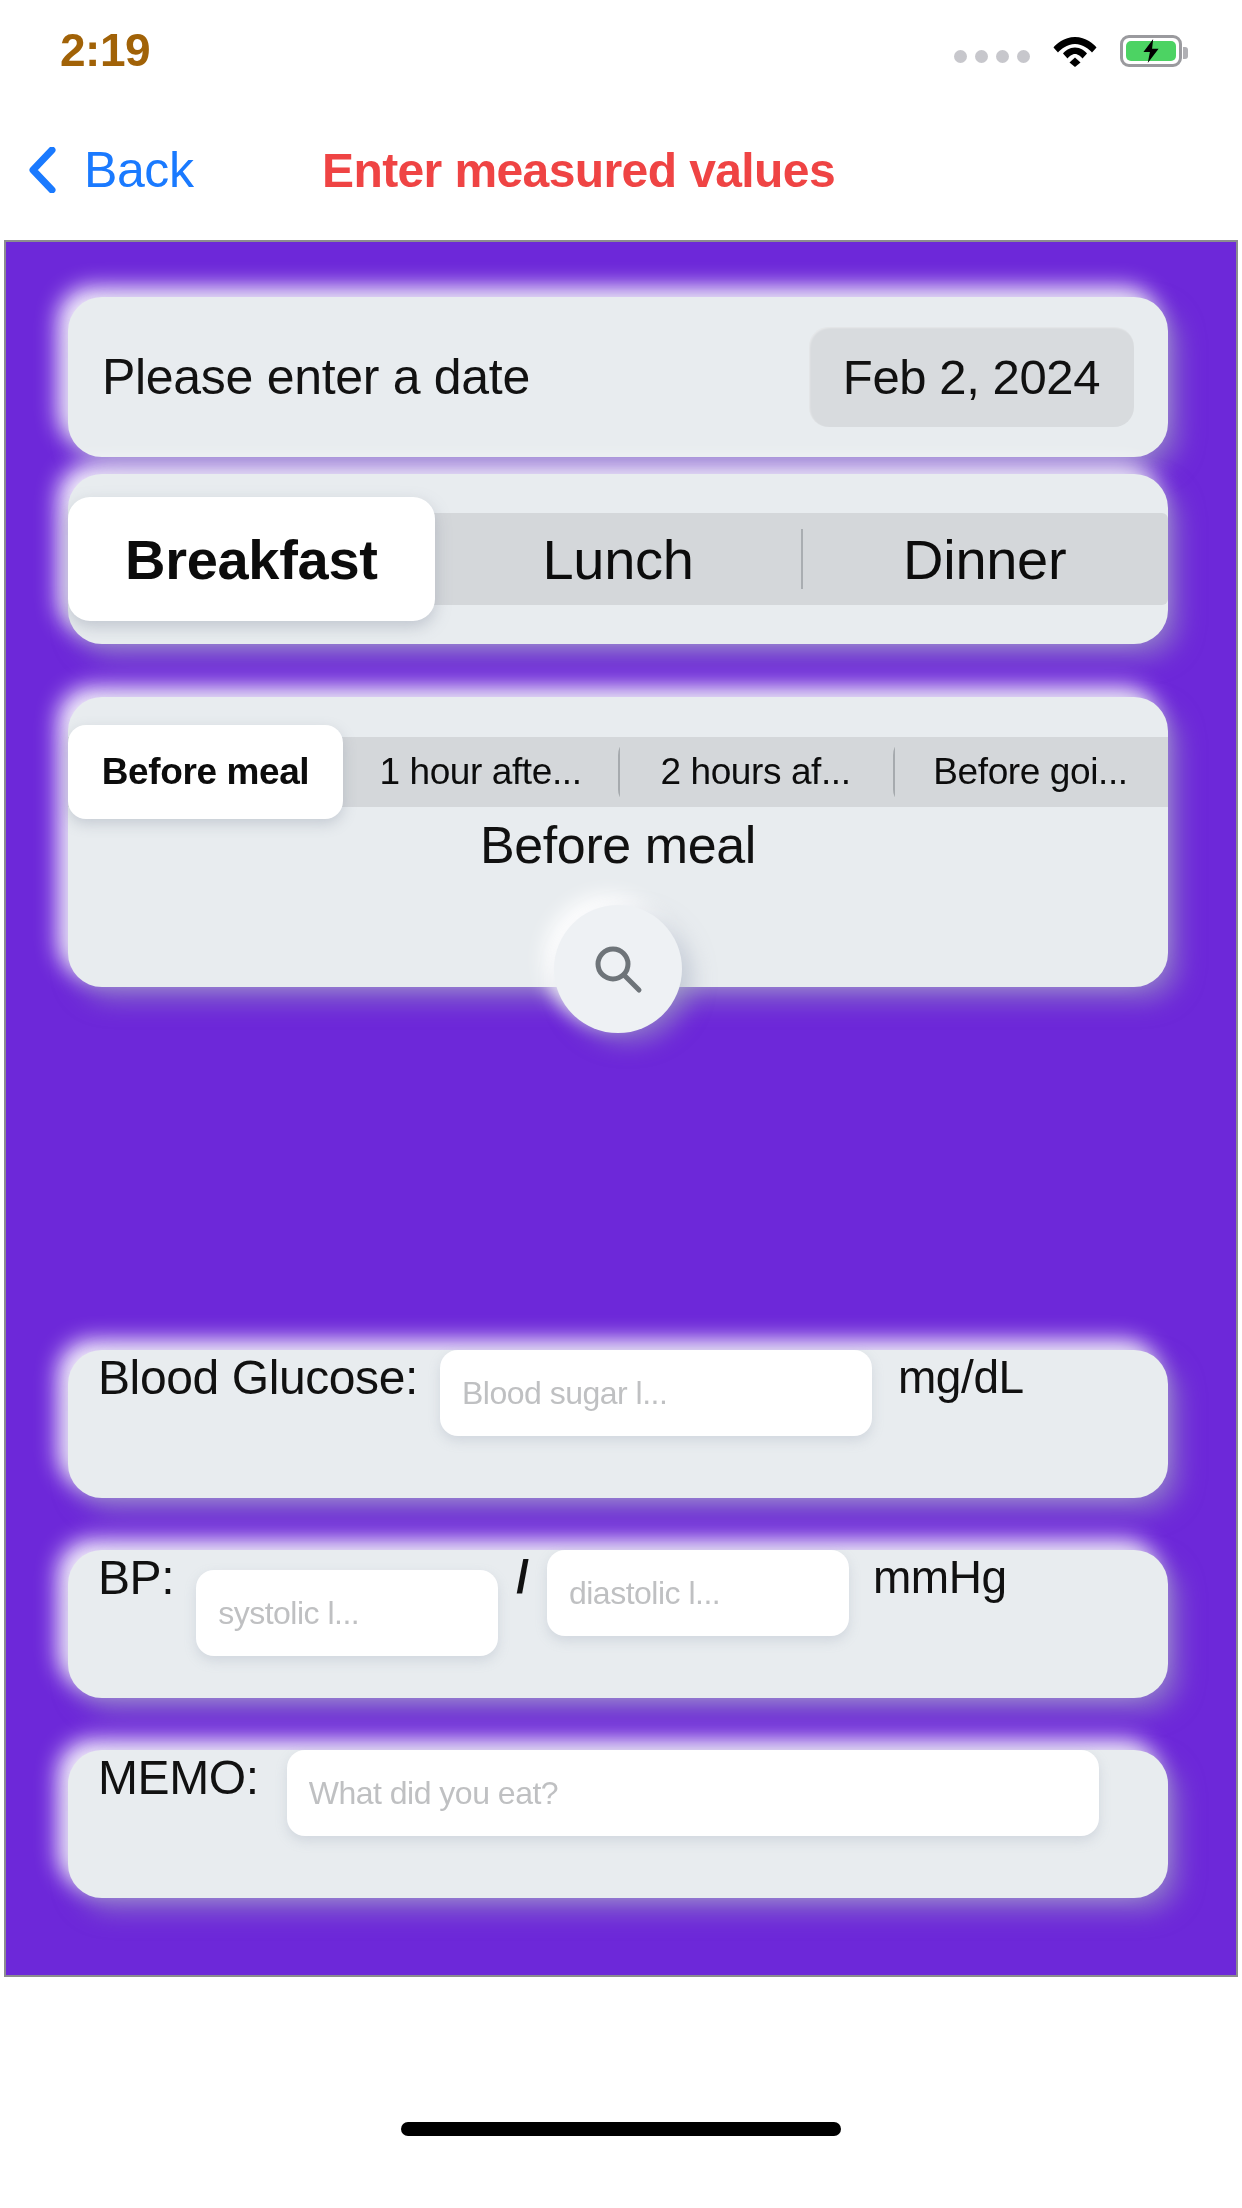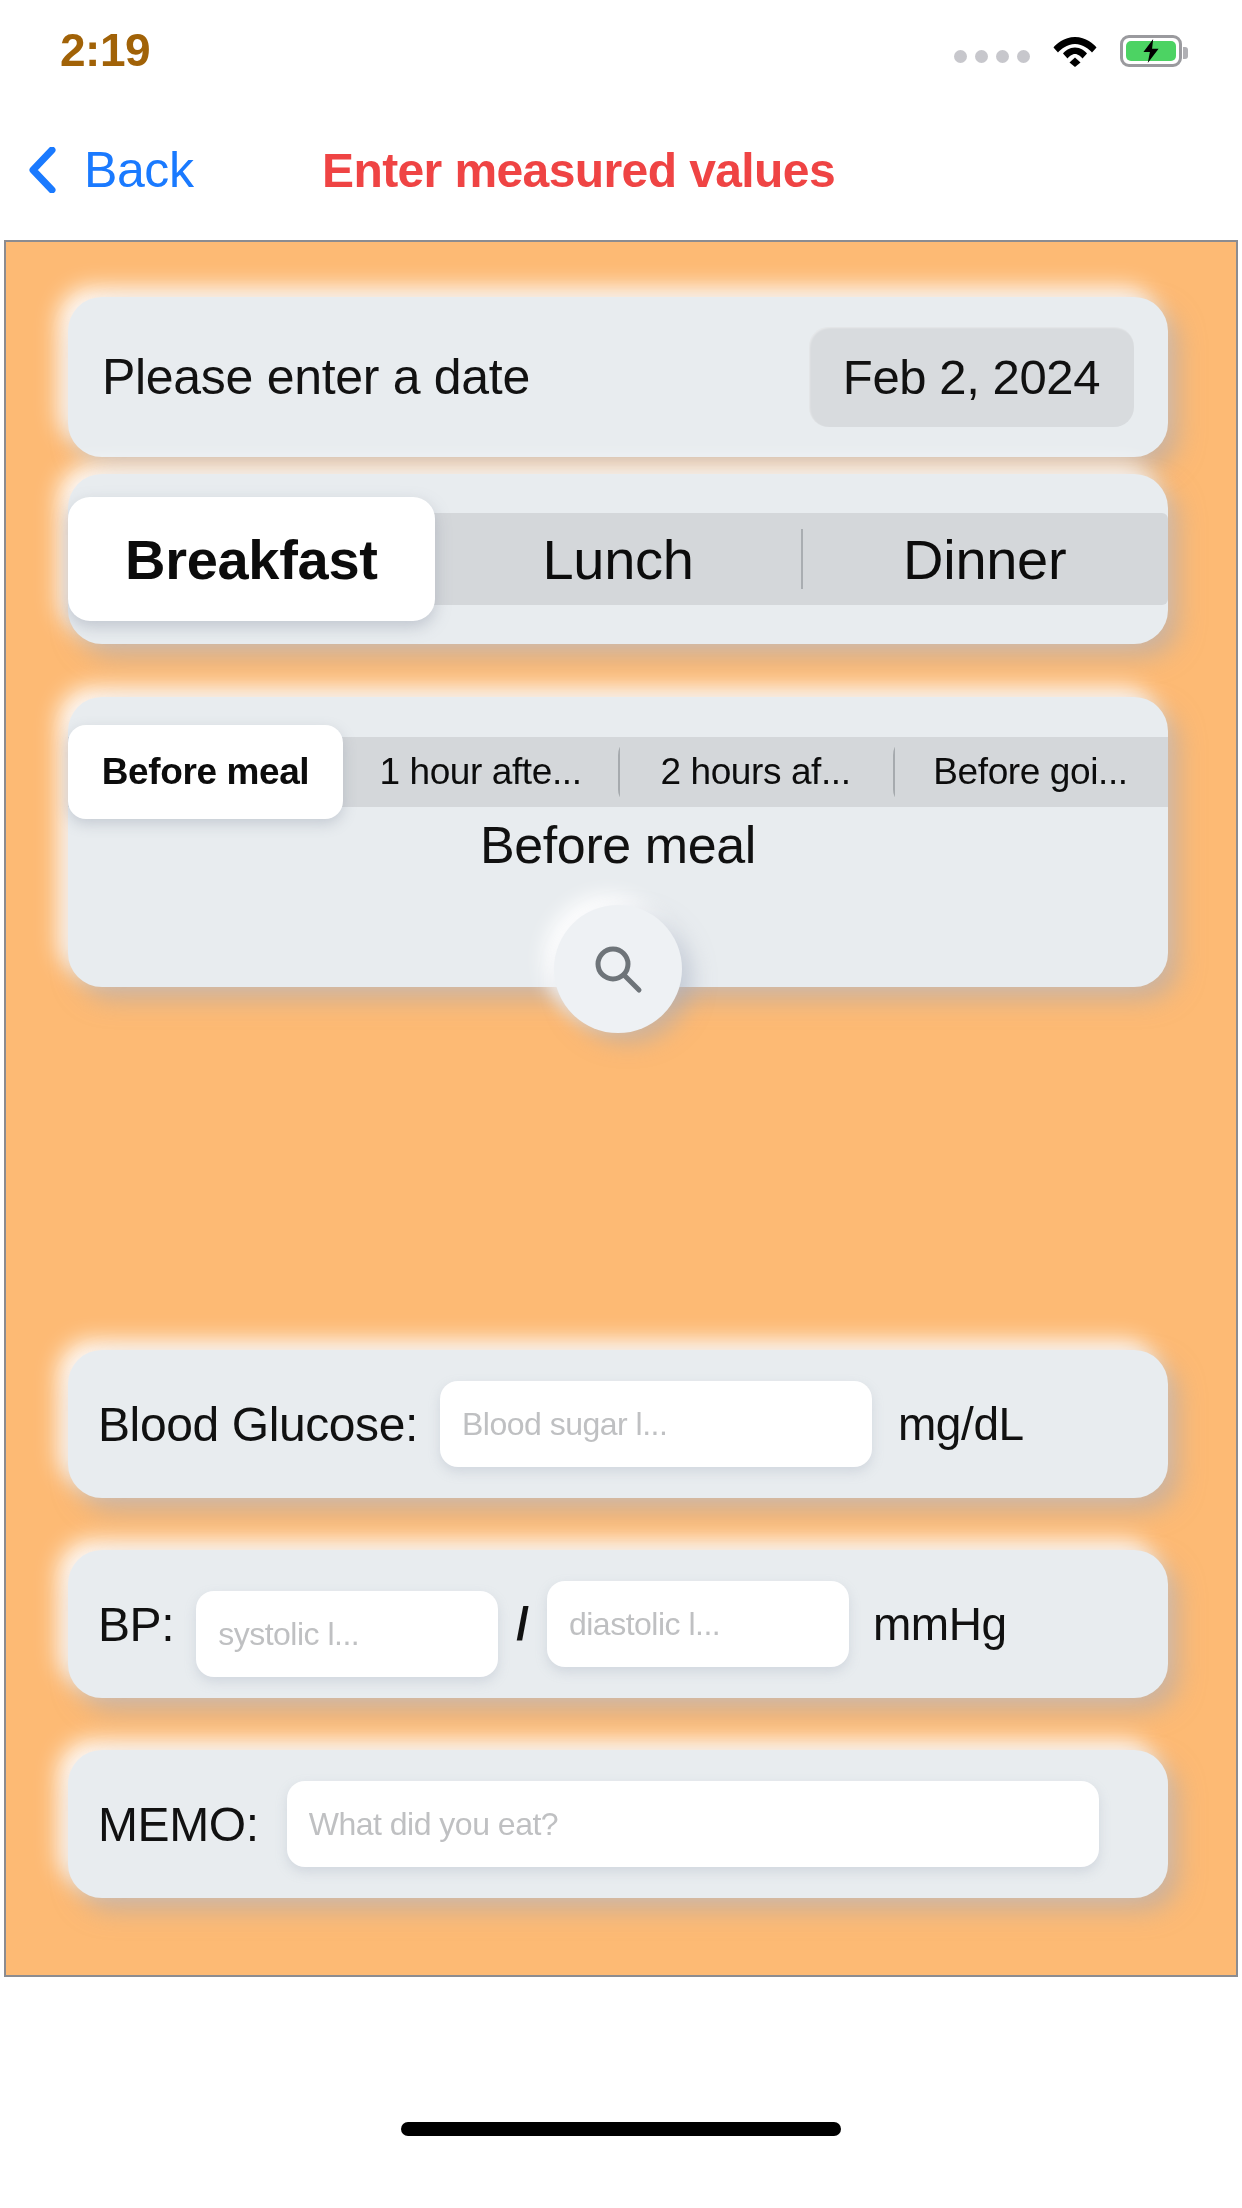--- a/index.html
+++ b/index.html
@@ -53,21 +53,21 @@
   .back-label { font-size:50px; color:#1a7aff; letter-spacing:-0.4px; }
   .nav-title {
     position:absolute; left:322px; top:50%; transform:translateY(-50%);
     font-size:48px; font-weight:700; color:#ef4444; letter-spacing:-0.6px;
     white-space:nowrap;
   }
 
   
   .content {
     position:absolute; left:4px; top:240px; width:1234px; height:1737px;
-    border:2px solid #8c8c90; background:#fdba74;
+    border:2px solid #8c8c90; background:#6d28d9;
     overflow:hidden;
   }
 
   .card {
     position:absolute;
     background:#e8ecef;
     border-radius:34px;
     box-shadow: 10px 12px 26px rgba(160,170,190,0.55),
                -10px -10px 22px rgba(255,255,255,0.95);
   }
@@ -149,21 +149,21 @@
     background:#eef1f4; display:flex; align-items:center; justify-content:center;
     box-shadow: 10px 10px 22px rgba(160,170,190,0.5),
                -10px -10px 20px rgba(255,255,255,1);
     cursor:pointer; z-index:3;
   }
   .search-icon { width:56px; height:56px; display:block; }
 
   
   .card-row {
     left:62px; top:0; width:1100px; height:148px;
-    display:flex; align-items:center; padding:0 30px;
+    display:flex; align-items:flex-start; padding:0 30px;
   }
   .row-label { font-size:48px; color:#111; letter-spacing:-0.4px; white-space:nowrap; }
   .field {
     background:#ffffff; border-radius:18px; height:86px;
     display:flex; align-items:center; padding:0 22px;
     font-size:32px; color:#bfc0c2; letter-spacing:-0.5px;
     overflow:hidden; white-space:nowrap;
     box-shadow:0 5px 12px rgba(150,160,180,0.28);
     cursor:text;
   }

